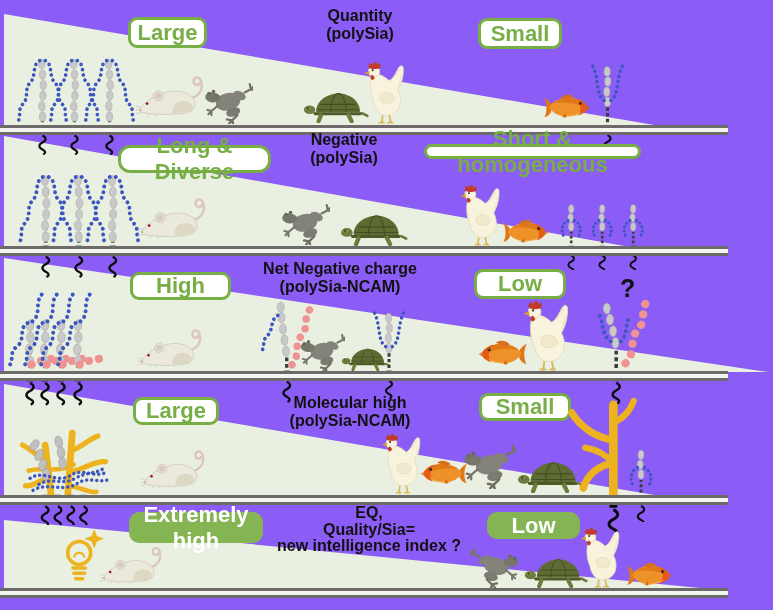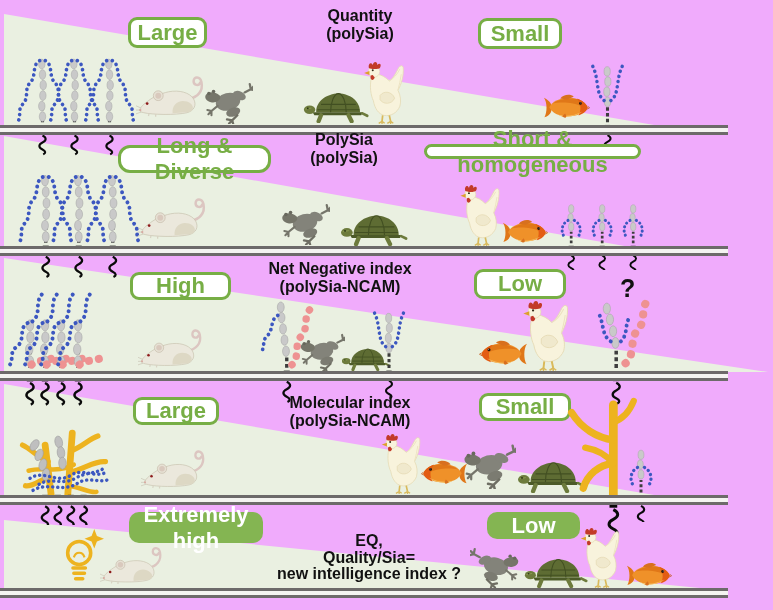--- a/index.html
+++ b/index.html
@@ -1,16 +1,16 @@
 <!DOCTYPE html>
 <html><head>
 <meta charset="utf-8">
 <style>
   html,body{margin:0;padding:0;background:#ffffff;}
-  #canvas{position:relative;width:773px;height:610px;background:#f0abfc;overflow:hidden;
+  #canvas{position:relative;width:773px;height:610px;background:#8b5cf6;overflow:hidden;
           font-family:"Liberation Sans",sans-serif;}
   .wedge-svg{position:absolute;left:0;top:0;width:773px;height:610px;}
   .membrane{position:absolute;left:0;width:728px;height:4px;background:#f4f4f1;
             border-top:3.4px solid #6d6a6a;border-bottom:3.4px solid #6d6a6a;}
   .labelbox{position:absolute;border:3.4px solid #77ae45;border-radius:9px;background:#ffffff;
             color:#77ae45;font-weight:bold;font-size:22px;text-align:center;
             display:flex;align-items:center;justify-content:center;box-sizing:border-box;}
   .labelbox.filled{background:#84b552;border:none;color:#ffffff;border-radius:10px;}
   .rowtitle{position:absolute;color:#111111;font-weight:bold;font-size:16px;line-height:17.5px;
             text-align:center;white-space:nowrap;}
@@ -274,21 +274,21 @@
   <svg class="icon" style="left:543px;top:93px;width:48px;height:28px">
       <use href="#goldfish"></use>
     </svg>
   <svg class="icon" style="left:577px;top:57px;width:61px;height:102px">
       <use href="#ncam-v"></use>
     </svg>
 
   <div class="membrane" style="top:125px;"></div>
 
   <div class="rowtitle" style="left:244px;top:131px;width:200px;">
-    <div>PolySia</div>
+    <div>Negative</div>
     <div>(polySia)</div>
   </div>
   <div class="labelbox" style="left:118px;top:145px;width:153px;height:28px;border-radius:12px;">Long &amp; Diverse</div>
   <div class="labelbox" style="left:424px;top:144px;width:217px;height:15px;">Short &amp; homogeneous</div>
 
   <svg class="icon" style="left:12px;top:171px;width:67.5px;height:112px">
       <use href="#ncam-long"></use>
     </svg>
   <svg class="icon" style="left:45px;top:171px;width:67.5px;height:112px">
       <use href="#ncam-long"></use>
@@ -317,21 +317,21 @@
   <svg class="icon" style="left:583px;top:200px;width:38.4px;height:70px">
       <use href="#ncam-short"></use>
     </svg>
   <svg class="icon" style="left:614px;top:200px;width:38.4px;height:70px">
       <use href="#ncam-short"></use>
     </svg>
 
   <div class="membrane" style="top:246px;"></div>
 
   <div class="rowtitle" style="left:230px;top:260px;width:220px;">
-    <div>Net Negative index</div>
+    <div>Net Negative charge</div>
     <div>(polySia-NCAM)</div>
   </div>
   <div class="labelbox" style="left:130px;top:272px;width:101px;height:28px;">High</div>
   <div class="labelbox" style="left:474px;top:269px;width:92px;height:30px;">Low</div>
   <div class="qmark" style="left:620px;top:274px;">?</div>
 
   <svg class="icon" style="left:-6px;top:291px;width:72px;height:120px">
       <use href="#ncam-pink"></use>
     </svg>
   <svg class="icon" style="left:9px;top:291px;width:72px;height:120px">
@@ -364,21 +364,21 @@
   <svg class="icon" style="left:521px;top:300px;width:54px;height:71px">
       <use href="#chicken"></use>
     </svg>
   <svg class="icon" style="left:585px;top:293px;width:78px;height:117px">
       <use href="#ncam-question"></use>
     </svg>
 
   <div class="membrane" style="top:371px;"></div>
 
   <div class="rowtitle" style="left:240px;top:394px;width:220px;">
-    <div>Molecular index</div>
+    <div>Molecular high</div>
     <div>(polySia-NCAM)</div>
   </div>
   <div class="labelbox" style="left:133px;top:397px;width:86px;height:28px;">Large</div>
   <div class="labelbox" style="left:479px;top:393px;width:92px;height:28px;">Small</div>
 
   <svg class="icon" style="left:18px;top:427px;width:98px;height:98px">
       <use href="#aggregate"></use>
     </svg>
   <svg class="icon" style="left:141px;top:448px;width:68px;height:44px">
       <use href="#mouse"></use>
@@ -397,21 +397,21 @@
     </svg>
   <svg class="icon" style="left:560px;top:393px;width:97px;height:146px">
       <use href="#branch-yellow"></use>
     </svg>
   <svg class="icon" style="left:620px;top:445px;width:42px;height:77px">
       <use href="#ncam-short"></use>
     </svg>
 
   <div class="membrane" style="top:495px;"></div>
 
-  <div class="rowtitle" style="left:259px;top:505px;width:220px;line-height:16.5px;margin-top:28px;">
+  <div class="rowtitle" style="left:259px;top:505px;width:220px;line-height:16.5px;">
     <div>EQ,</div>
     <div>Quality/Sia=</div>
     <div>new intelligence index ?</div>
   </div>
   <div class="labelbox filled" style="left:129px;top:512px;width:134px;height:31px;">Extremely high</div>
   <div class="labelbox filled" style="left:487px;top:512px;width:93px;height:27px;">Low</div>
 
   <svg class="icon" style="left:65px;top:528px;width:39px;height:57px">
       <use href="#bulb"></use>
     </svg>

